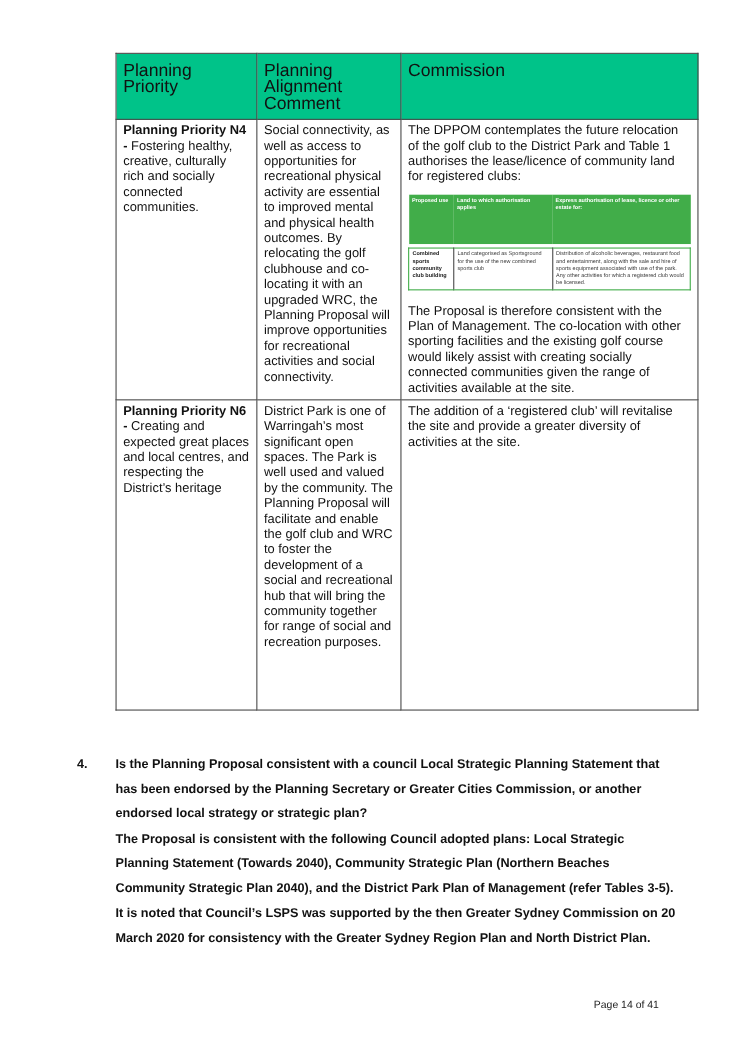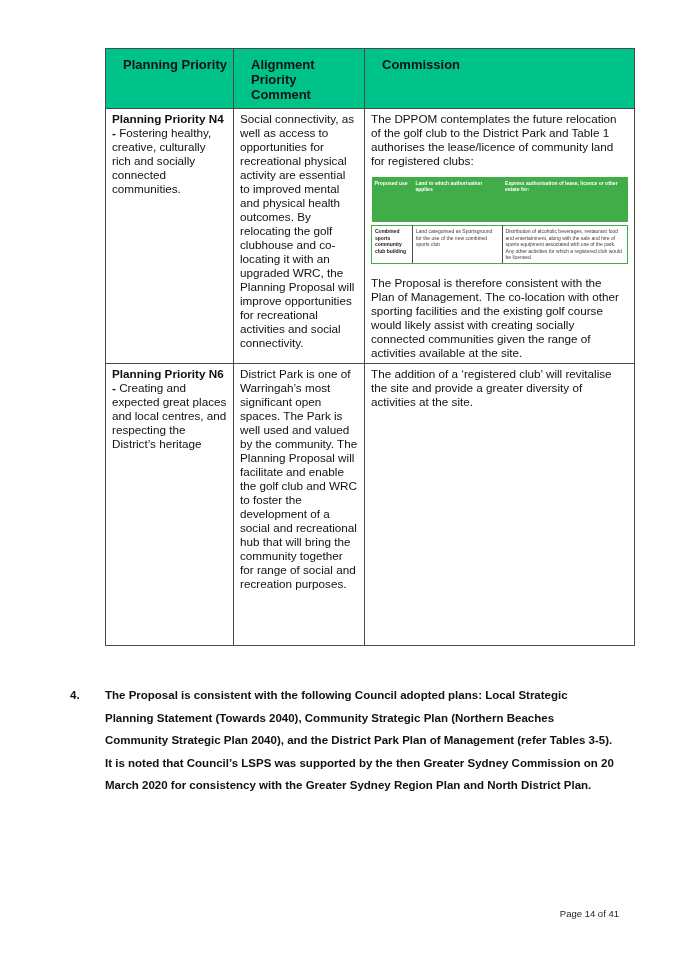--- a/index.html
+++ b/index.html
@@ -22,22 +22,22 @@
     position:absolute;left:105px;top:48px;width:529px;
     border-collapse:collapse;table-layout:fixed;
     border:1.5px solid var(--border-dark);
   }
   .main-table th,.main-table td{
     border:1px solid var(--border-dark);
     vertical-align:top;text-align:left;
   }
   .main-table th{
     background:var(--header-green);
-    font-size:13px;line-height:15px;font-weight:bold;
-    padding:8px 6px 6px 17px;height:45px;
+    font-size:16px;line-height:15px;font-weight:normal;
+    padding:8px 6px 6px 6px;height:45px;
   }
   .main-table td{
     font-size:11.7px;line-height:14px;
     padding:3px 6px 3px 6px;
   }
   tr.row-cont{height:44px;}
   tr.row-n4{height:253px;}
   tr.row-n6{height:282px;}
   td p{margin:0;}
   .align-outro{margin-top:12px;}
@@ -70,39 +70,39 @@
   .q-number{
     width:35px;flex:0 0 35px;
     font-weight:bold;font-size:11.5px;line-height:22.6px;
   }
   .q-content{flex:1;font-size:11.5px;line-height:22.6px;}
   .q-content .question{font-weight:bold;}
   .q-content .answer{font-weight:bold;}
 
   
   .footer{
-    position:absolute;top:908px;right:56px;
+    position:absolute;top:908px;right:76px;
     font-size:9.5px;color:#222;
   }
 </style>
 </head>
 <body>
 
 <div class="doc">
 
   <table class="main-table">
     <colgroup>
       <col style="width:128px">
         <col style="width:131px">
         <col style="width:270px">
     </colgroup>
     <thead>
       <tr>
         <th>Planning Priority</th>
-        <th>Alignment Priority Comment</th>
+        <th>Planning Alignment Comment</th>
         <th>Commission</th>
       </tr>
     </thead>
     <tbody>
 
       <tr class="row-n4">
         <td>
           <strong>Planning Priority N4 -</strong><span> Fostering healthy, creative, culturally rich and socially connected communities.</span>
         </td>
         <td>Social connectivity, as well as access to opportunities for recreational physical activity are essential to improved mental and physical health outcomes. By relocating the golf clubhouse and co-locating it with an upgraded WRC, the Planning Proposal will improve opportunities for recreational activities and social connectivity.</td>
@@ -144,19 +144,20 @@
         </td>
         <td>District Park is one of Warringah’s most significant open spaces. The Park is well used and valued by the community. The Planning Proposal will facilitate and enable the golf club and WRC to foster the development of a social and recreational hub that will bring the community together for range of social and recreation purposes.</td>
         <td>The addition of a ‘registered club’ will revitalise the site and provide a greater diversity of activities at the site.</td>
       </tr>
     </tbody>
   </table>
 
   <div class="section4">
     <div class="q-number">4.</div>
     <div class="q-content">
+      <p class="question">Is the Planning Proposal consistent with a council Local Strategic Planning Statement that has been endorsed by the Planning Secretary or Greater Cities Commission, or another endorsed local strategy or strategic plan?</p>
       <p class="answer">The Proposal is consistent with the following Council adopted plans: Local Strategic Planning Statement (Towards 2040), Community Strategic Plan (Northern Beaches Community Strategic Plan 2040), and the District Park Plan of Management (refer Tables 3-5). It is noted that Council’s LSPS was supported by the then Greater Sydney Commission on 20 March 2020 for consistency with the Greater Sydney Region Plan and North District Plan.</p>
     </div>
   </div>
 
   <div class="footer">Page 14 of 41</div>
 
 </div>
 
 </body></html>

